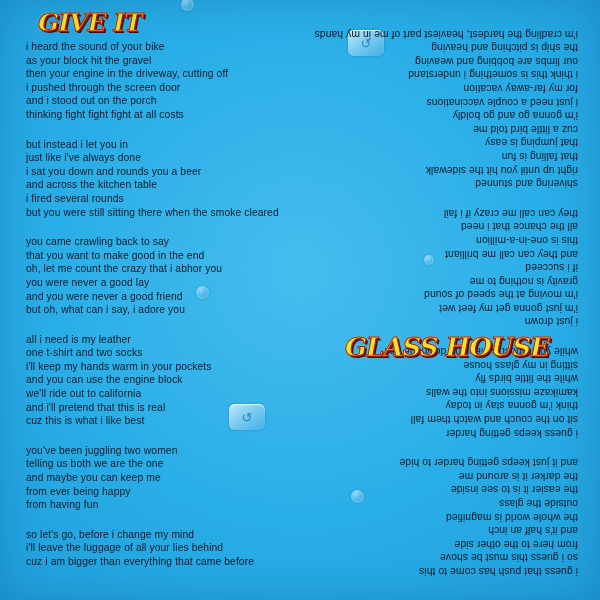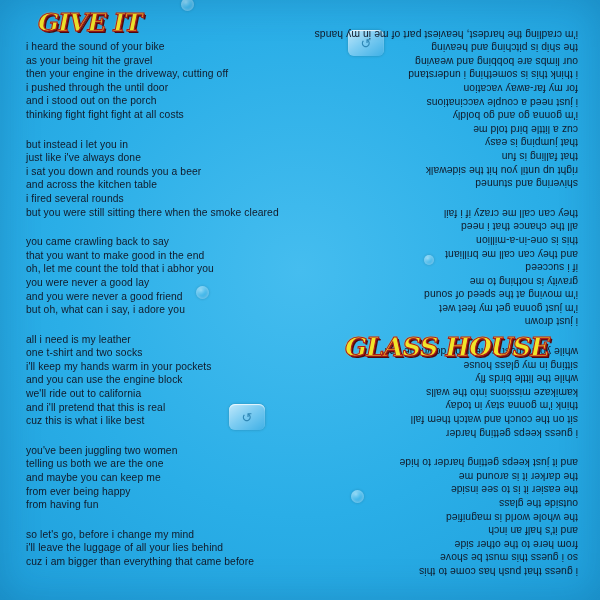--- a/index.html
+++ b/index.html
@@ -153,40 +153,40 @@
     <span class="glyph">↺</span>
   </div>
 
   <div class="col-left">
     <div class="title title-top-left">GIVE IT</div>
 
     <div style="height:18px"></div>
 
     <div class="stanza">
       <div class="line">i heard the sound of your bike</div>
-      <div class="line">as your being hit the gravel</div>
+      <div class="line">as your block hit the gravel</div>
       <div class="line">then your engine in the driveway, cutting off</div>
-      <div class="line">i pushed through the until door</div>
+      <div class="line">i pushed through the screen door</div>
       <div class="line">and i stood out on the porch</div>
       <div class="line">thinking fight fight fight at all costs</div>
     </div>
 
     <div class="stanza">
       <div class="line">but instead i let you in</div>
       <div class="line">just like i've always done</div>
       <div class="line">i sat you down and rounds you a beer</div>
       <div class="line">and across the kitchen table</div>
       <div class="line">i fired several rounds</div>
       <div class="line">but you were still sitting there when the smoke cleared</div>
     </div>
 
     <div class="stanza">
       <div class="line">you came crawling back to say</div>
       <div class="line">that you want to make good in the end</div>
-      <div class="line">oh, let me count the told that i abhor you</div>
+      <div class="line">oh, let me count the crazy that i abhor you</div>
       <div class="line">you were never a good lay</div>
       <div class="line">and you were never a good friend</div>
       <div class="line">but oh, what can i say, i adore you</div>
     </div>
 
     <div class="stanza">
       <div class="line">all i need is my leather</div>
       <div class="line">one t-shirt and two socks</div>
       <div class="line">i'll keep my hands warm in your pockets</div>
       <div class="line">and you can use the engine block</div>

